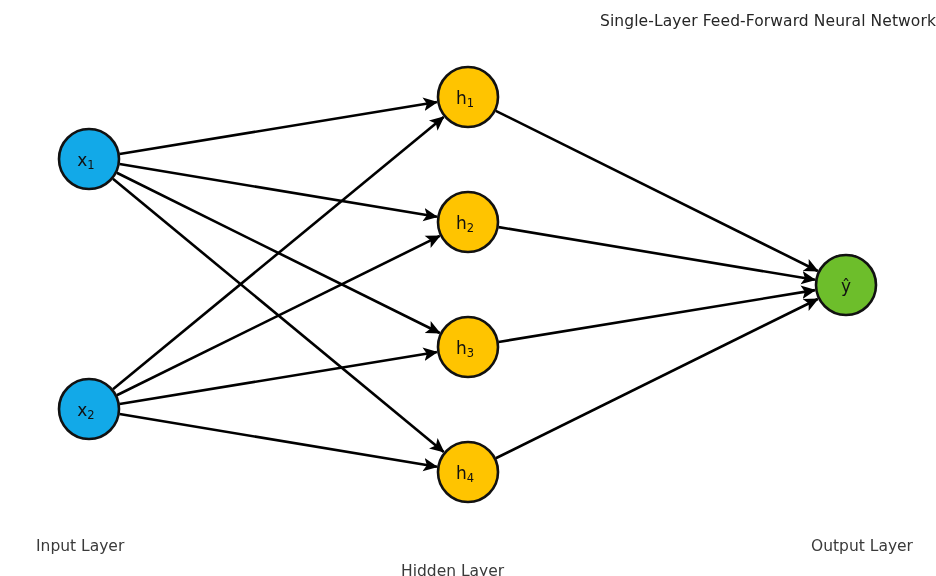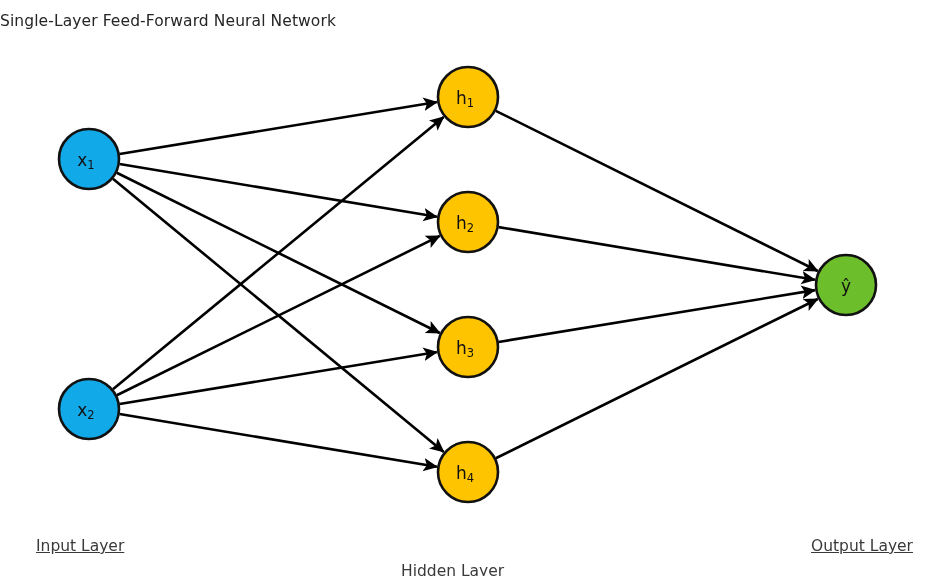--- a/index.html
+++ b/index.html
@@ -17,39 +17,38 @@
   #canvas {
     position: relative;
     width: 936px;
     height: 576px;
   }
   #diagram-title {
     position: absolute;
     top: 12px;
     left: 0;
     width: 936px;
-    text-align: left;
+    text-align: right;
     font-size: 15.5px;
     font-weight: 400;
     color: #262626;
     letter-spacing: 0.1px;
   }
   #network-svg {
     position: absolute;
     top: 0;
     left: 0;
     width: 936px;
     height: 576px;
   }
   .layer-caption {
     position: absolute;
     font-size: 15.5px;
     color: #3a3a3a;
     white-space: nowrap;
-    text-decoration: underline;
   }
   #caption-input  { left: 36px;  top: 537px; }
   #caption-hidden { left: 401px; top: 537px; margin-top: 25px; }
   #caption-output { left: 811px; top: 537px; }
   .node-circle {
     stroke: #111111;
     stroke-width: 2.6;
   }
   .node-label {
     font-family: "DejaVu Sans", sans-serif;

